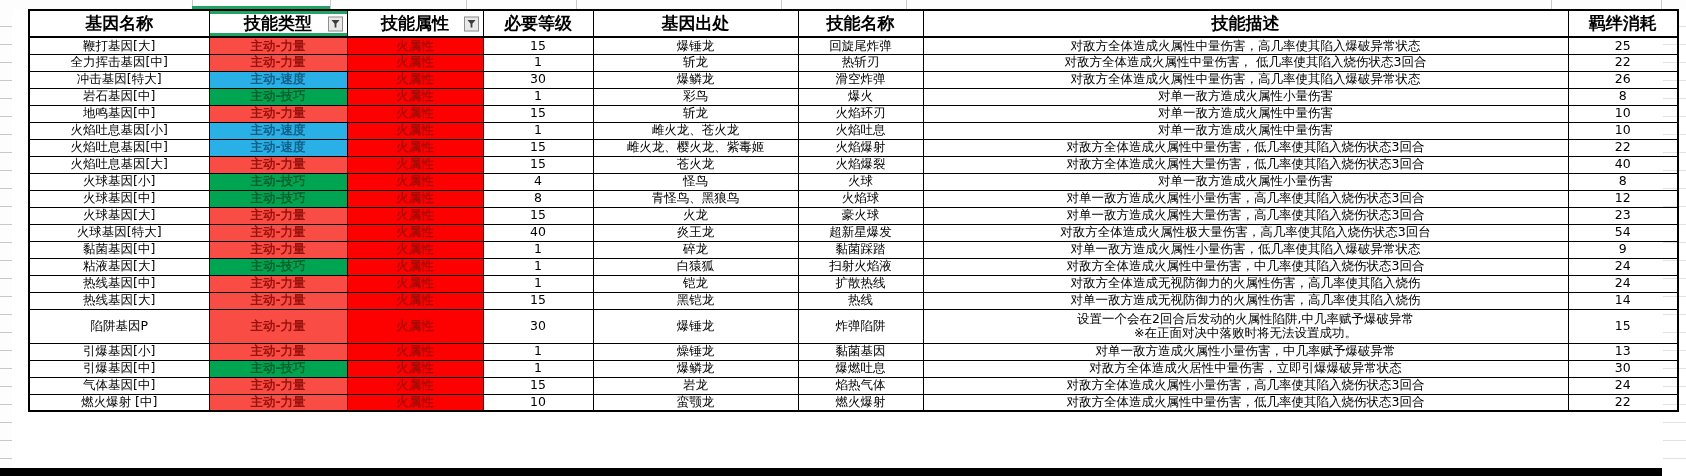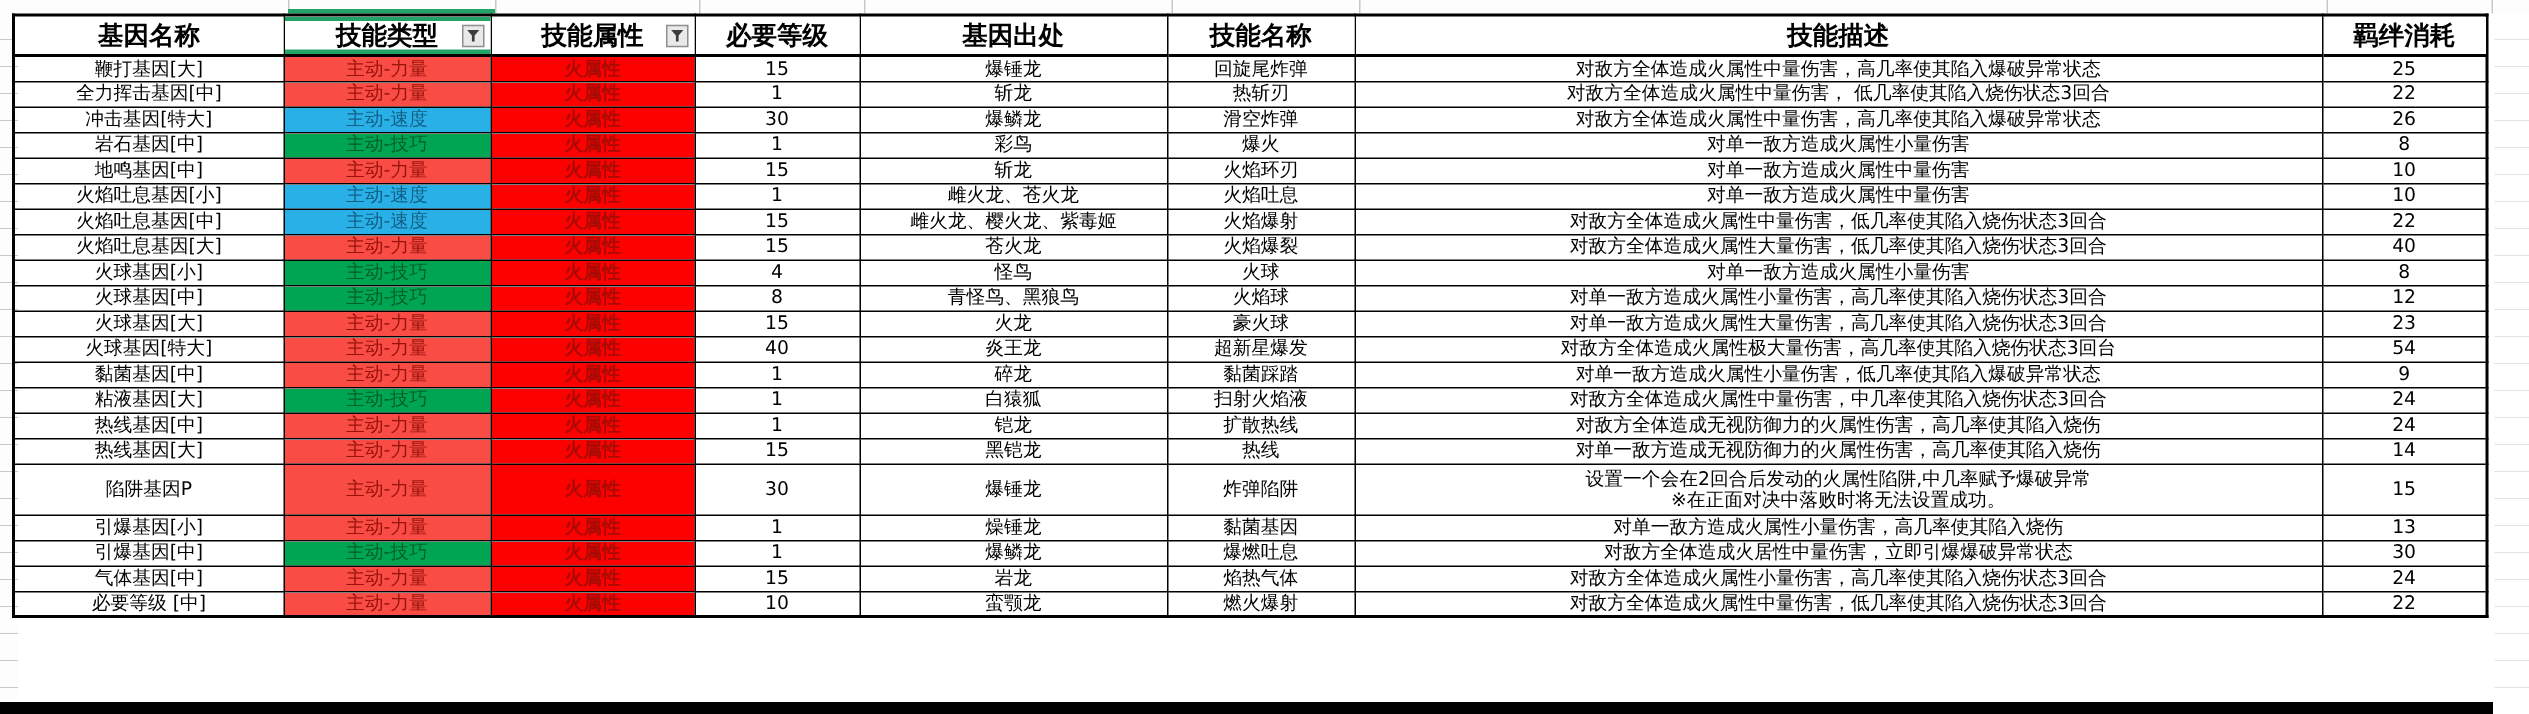--- a/index.html
+++ b/index.html
@@ -17,35 +17,35 @@
     background-image:repeating-linear-gradient(to bottom,transparent 0px,transparent 17px,#c8c8c8 17px,#c8c8c8 18px);
   }
   .right-strip{
     position:absolute;left:1663px;top:9px;width:23px;height:459px;background:#ffffff;
     background-image:repeating-linear-gradient(to bottom,transparent 0px,transparent 17px,#e3e3e3 17px,#e3e3e3 18px);
   }
   .bottom-bar{position:absolute;left:0;top:468px;width:1662px;height:8px;background:#000;}
 
   
   table{
-    position:absolute;left:8px;top:9px;
+    position:absolute;left:28px;top:9px;
     border-collapse:collapse;table-layout:fixed;width:1649px;
     border:2px solid #000;
   }
   th,td{border:1px solid #000;padding:0 3px;overflow:hidden;text-align:center;vertical-align:middle;}
   th{
     height:25px;font-size:17px;font-weight:bold;color:#000;background:#fff;
     border-bottom:2px solid #000;position:relative;white-space:nowrap;
   }
   th.selected-col{box-shadow:inset 0 -3px 0 var(--selected-accent,#21a366), inset 0 3px 0 var(--selected-accent,#21a366);}
   tr.data-row{height:17px;margin-top:28px;}
   tr.data-row td{font-size:12.5px;line-height:1.15;white-space:nowrap;}
   tr.data-row.tall{height:34px;}
   tr.data-row.tall td{white-space:pre-line;}
-  td.c-type{font-weight:normal;}
+  td.c-type{font-weight:bold;}
   td.c-attr{font-weight:bold;background:var(--attr-fire-bg,#fd0000);color:var(--attr-fire-text,#a90b04);}
   .type-power{background:var(--type-power-bg,#f84c44);color:var(--type-power-text,#99120c);}
   .type-speed{background:var(--type-speed-bg,#29b0e6);color:var(--type-speed-text,#135f86);}
   .type-technique{background:var(--type-technique-bg,#00a551);color:var(--type-technique-text,#005f2c);}
   td.c-desc{white-space:pre-line;}
   .filter-btn{
     position:absolute;right:4px;top:50%;transform:translateY(-50%);
     width:15px;height:15px;background:#e9e9e9;border:1px solid #8f8f8f;
     display:flex;align-items:center;justify-content:center;box-sizing:border-box;
   }
@@ -296,21 +296,21 @@
 ※在正面对决中落败时将无法设置成功。</td>
     <td class="c-cost">15</td>
   </tr>
       <tr class="data-row">
     <td class="c-name">引爆基因[小]</td>
     <td class="c-type type-power">主动-力量</td>
     <td class="c-attr">火属性</td>
     <td class="c-level">1</td>
     <td class="c-source">燥锤龙</td>
     <td class="c-skill">黏菌基因</td>
-    <td class="c-desc">对单一敌方造成火属性小量伤害，高几率使其陷入烧伤</td>
+    <td class="c-desc">对单一敌方造成火属性小量伤害，中几率赋予爆破异常</td>
     <td class="c-cost">13</td>
   </tr>
       <tr class="data-row">
     <td class="c-name">引爆基因[中]</td>
     <td class="c-type type-technique">主动-技巧</td>
     <td class="c-attr">火属性</td>
     <td class="c-level">1</td>
     <td class="c-source">爆鳞龙</td>
     <td class="c-skill">爆燃吐息</td>
     <td class="c-desc">对敌方全体造成火居性中量伤害，立即引爆爆破异常状态</td>
@@ -320,21 +320,21 @@
     <td class="c-name">气体基因[中]</td>
     <td class="c-type type-power">主动-力量</td>
     <td class="c-attr">火属性</td>
     <td class="c-level">15</td>
     <td class="c-source">岩龙</td>
     <td class="c-skill">焰热气体</td>
     <td class="c-desc">对敌方全体造成火属性小量伤害，高几率使其陷入烧伤状态3回合</td>
     <td class="c-cost">24</td>
   </tr>
       <tr class="data-row">
-    <td class="c-name">必要等级 [中]</td>
+    <td class="c-name">燃火爆射 [中]</td>
     <td class="c-type type-power">主动-力量</td>
     <td class="c-attr">火属性</td>
     <td class="c-level">10</td>
     <td class="c-source">蛮颚龙</td>
     <td class="c-skill">燃火爆射</td>
     <td class="c-desc">对敌方全体造成火属性中量伤害，低几率使其陷入烧伤状态3回合</td>
     <td class="c-cost">22</td>
   </tr>
     </tbody>
 </table>

